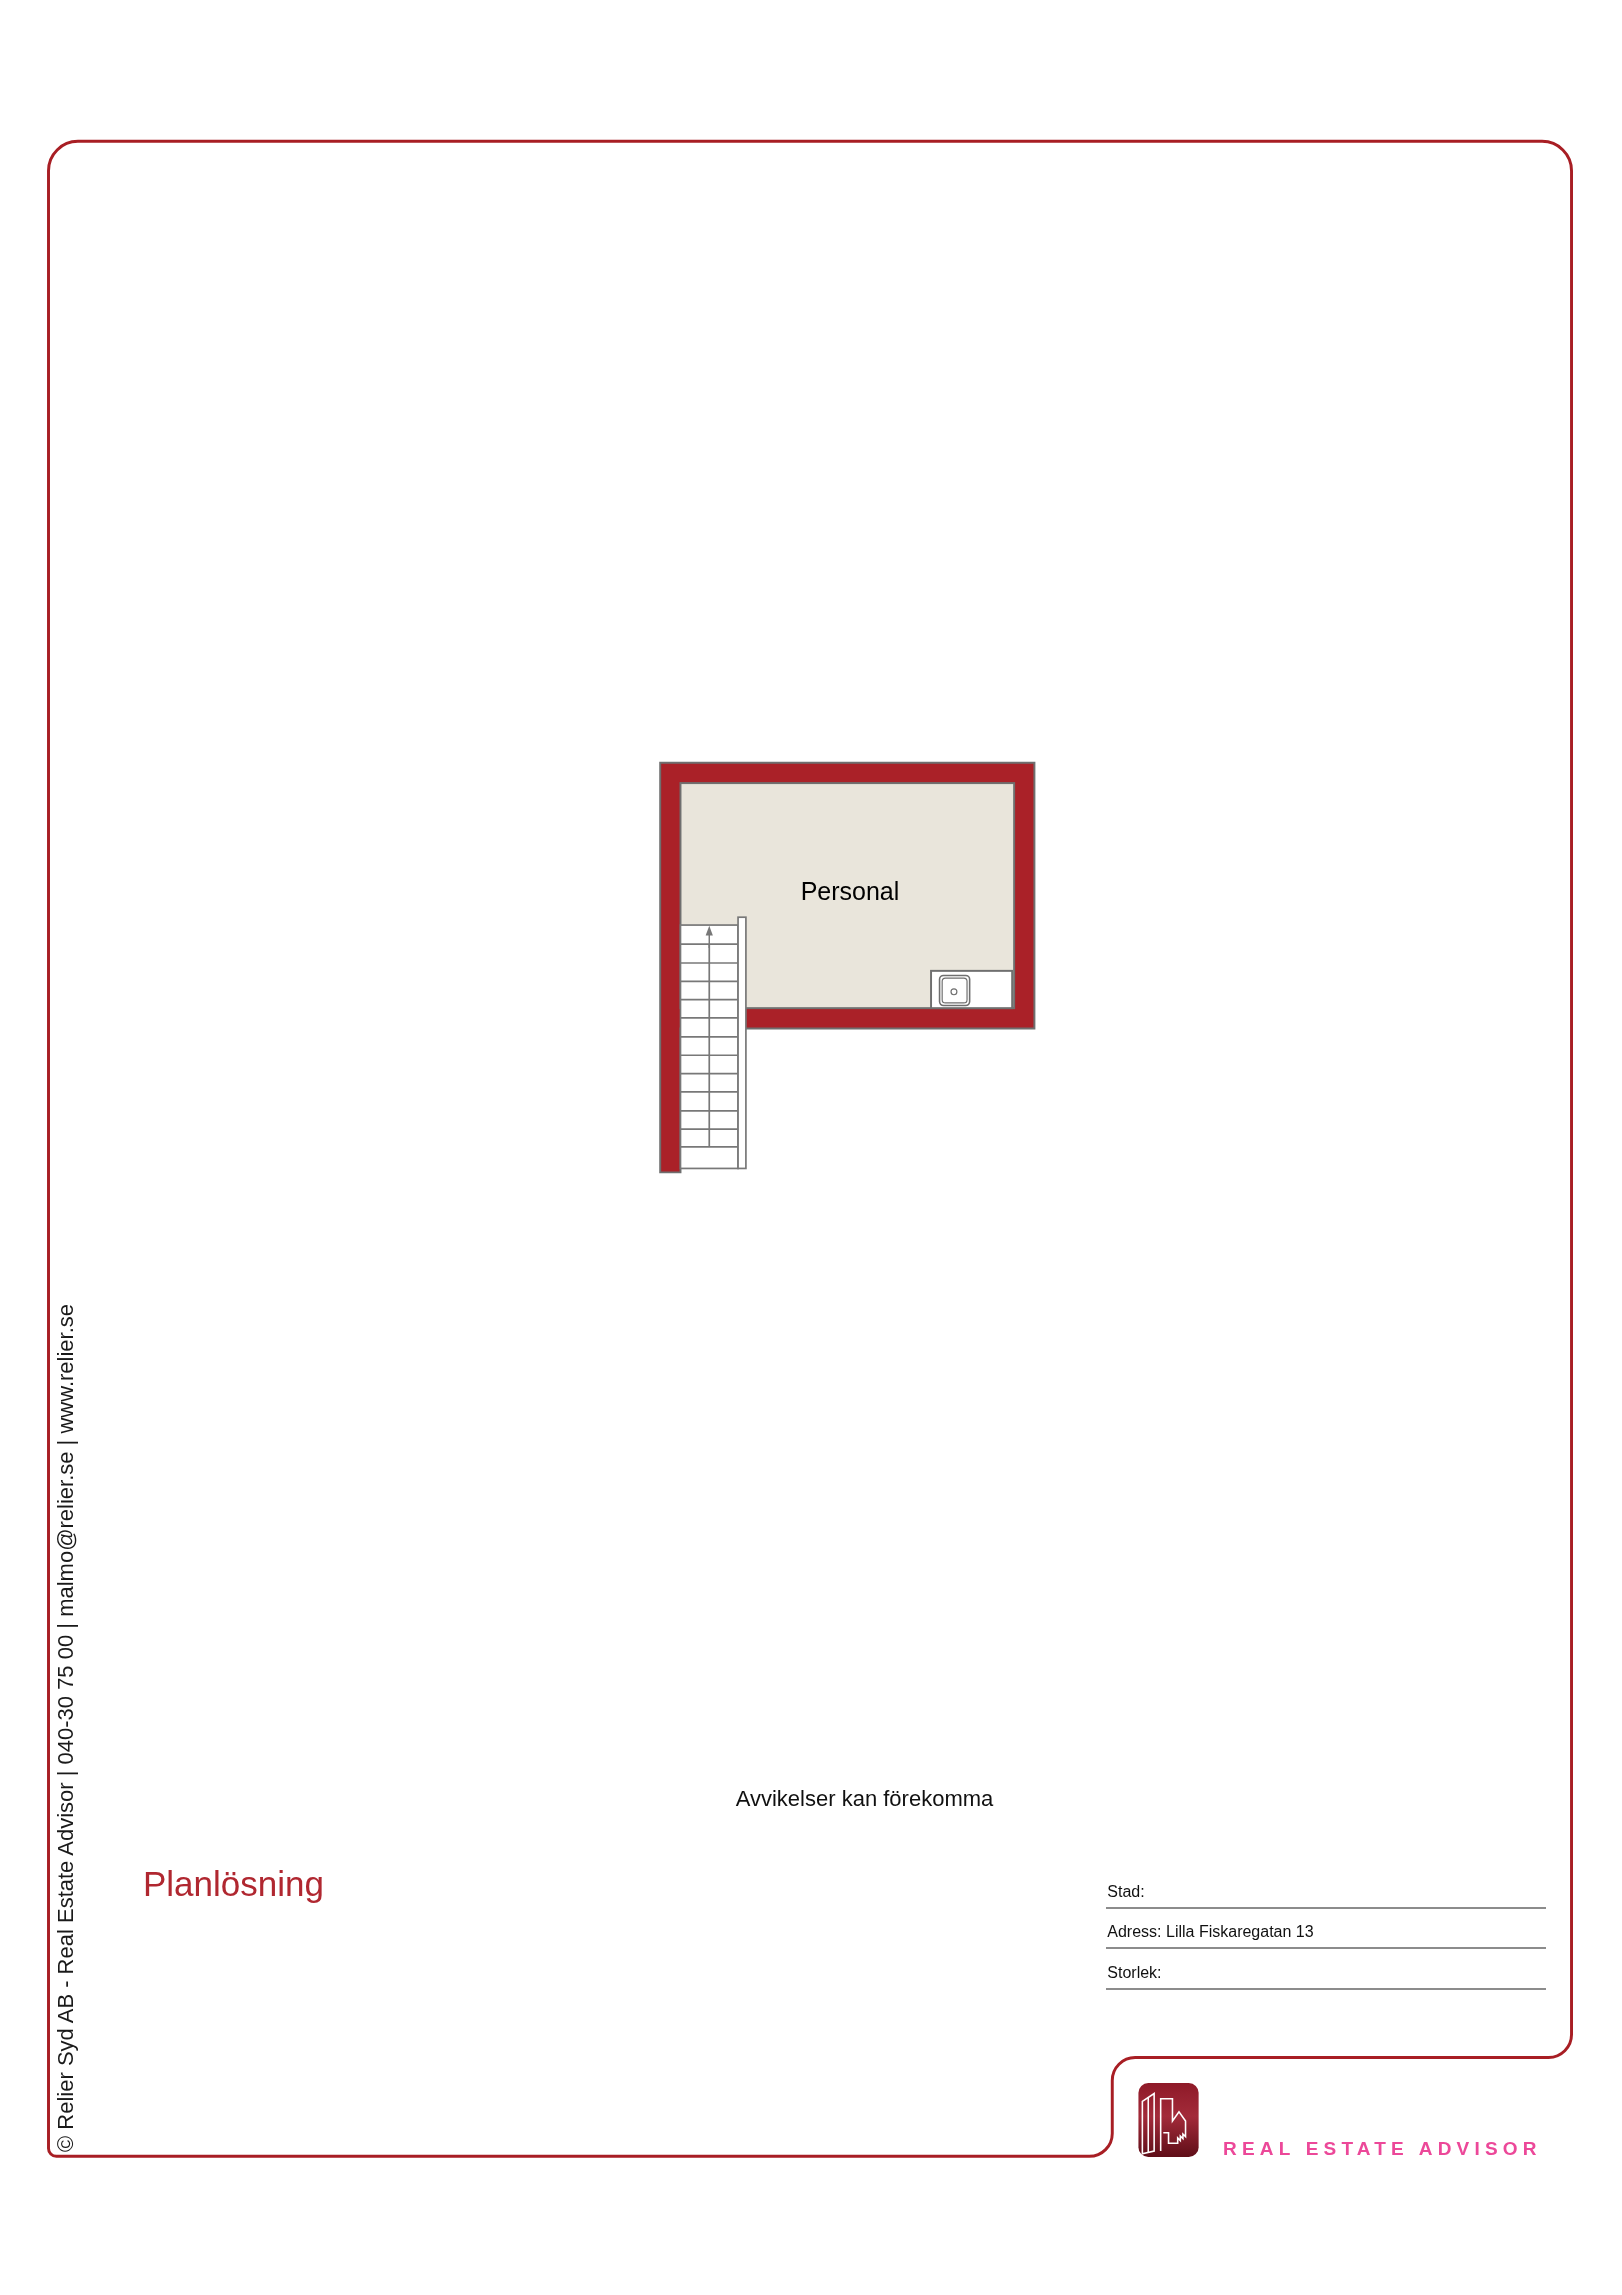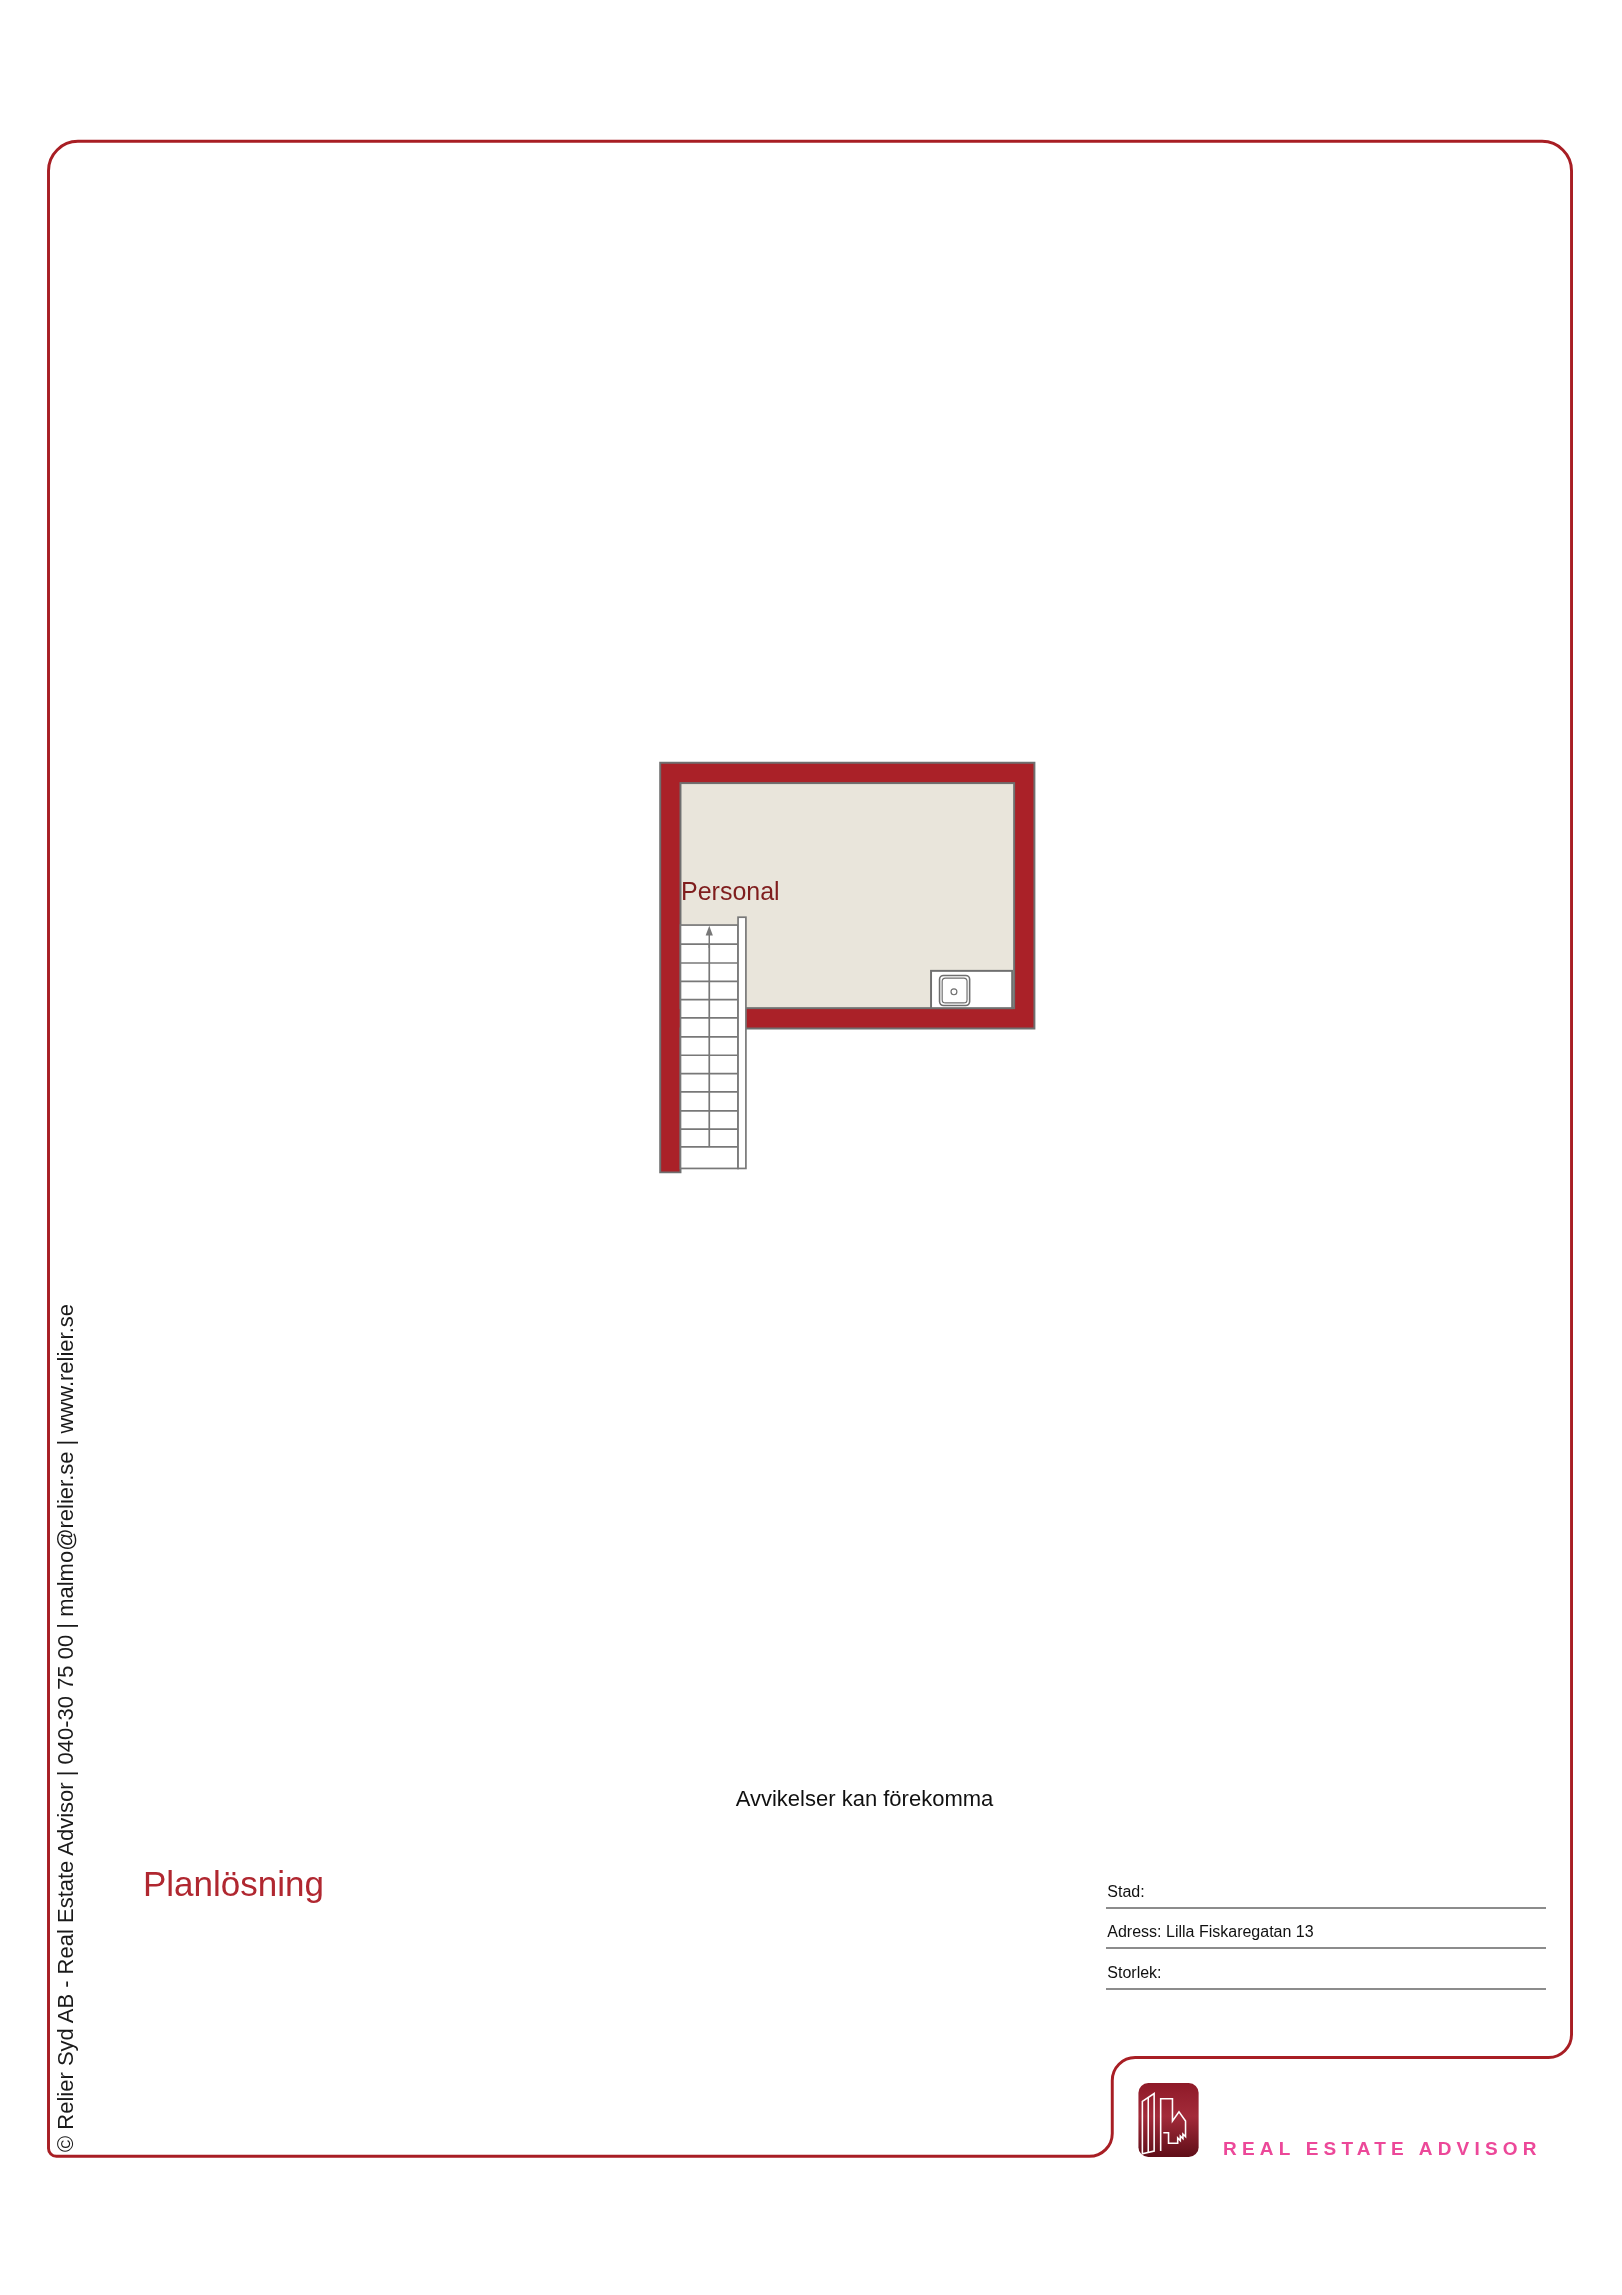--- a/index.html
+++ b/index.html
@@ -16,22 +16,22 @@
     position:absolute;
     left:53px;top:2152px;
     transform:rotate(-90deg);
     transform-origin:0 0;
     font-size:22px;
     color:#1a1a1a;
     white-space:nowrap;
   }
   .room-label{
     left:681px;top:877px;width:338px;
-    text-align:left;
-    font-size:25px;color:#7f1d1d;
+    text-align:center;
+    font-size:25px;color:#000000;
   }
   .disclaimer{
     left:701px;top:1786px;width:327px;
     text-align:center;
     font-size:22px;color:#111111;
     white-space:nowrap;
   }
   .section-title{
     left:143px;top:1864px;
     font-size:35px;

